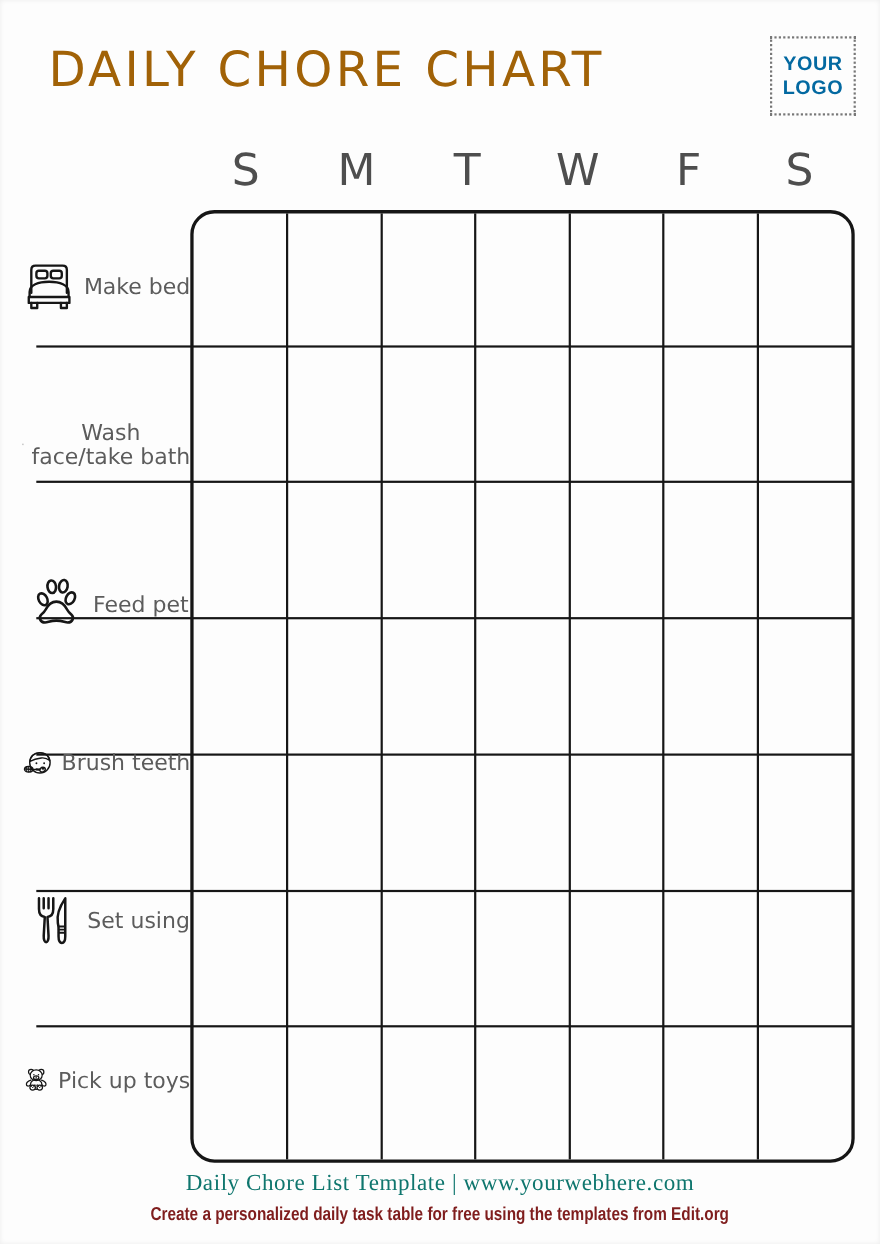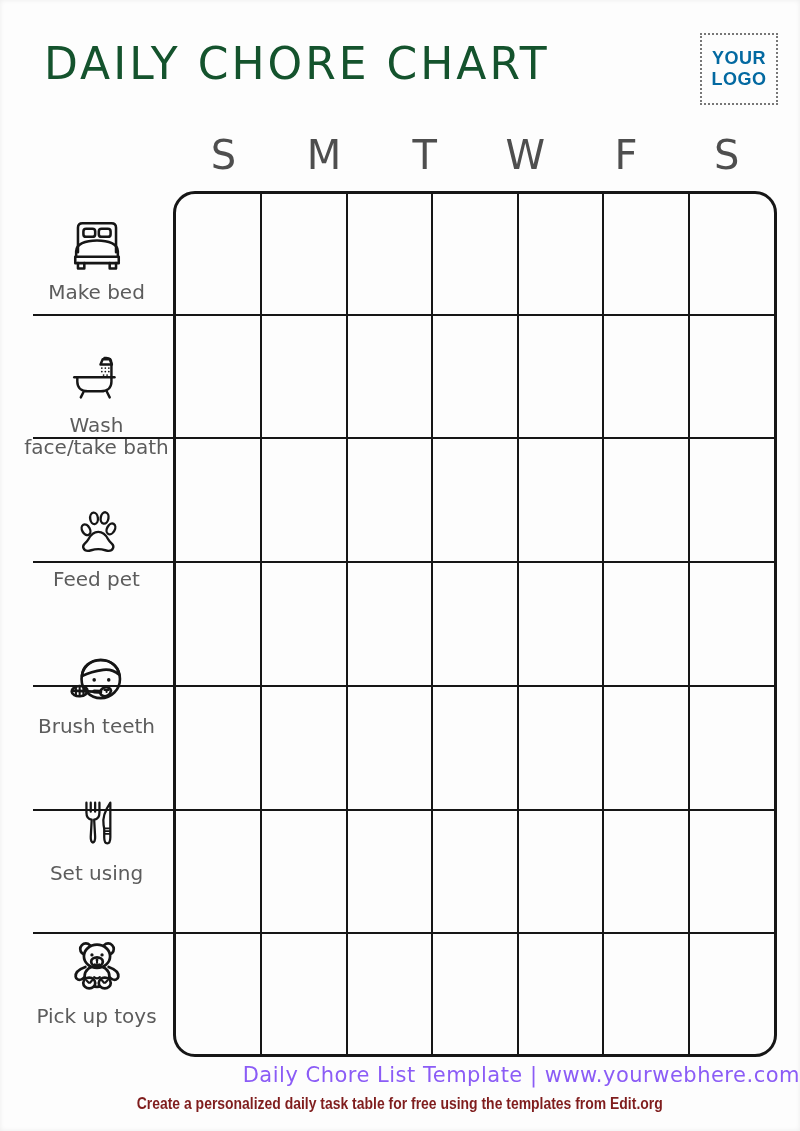--- a/index.html
+++ b/index.html
@@ -11,21 +11,21 @@
     width: 800px; height: 1131px;
     background: #fdfdfd;
     box-shadow: inset 0 0 5px rgba(0,0,0,0.07);
     overflow: hidden;
   }
 
   
   .title {
     position: absolute; left: 44px; top: 38px;
     font-size: 44px; letter-spacing: 3px;
-    color: #14532d; white-space: nowrap;
+    color: #a16207; white-space: nowrap;
   }
   .logo-box {
     position: absolute; left: 700px; top: 33px;
     width: 78px; height: 72px;
     border: 2px dotted #777;
     display: flex; align-items: center; justify-content: center;
     text-align: center;
   }
   .logo-text {
     font-weight: bold; font-size: 18px; line-height: 1.15;
@@ -70,21 +70,21 @@
   .day-cell { background: transparent; }
 
   
   .labels-col {
     position: absolute; left: 0; top: 0;
     width: 153px; height: 100%;
     display: flex; flex-direction: column;
   }
   .chore {
     flex: 1;
-    display: flex; flex-direction: column;
+    display: flex; flex-direction: row;
     align-items: center; justify-content: center;
     gap: 7px; padding-bottom: 6px;
   }
   .chore-label {
     font-size: 20px; line-height: 1.12; color: #5c5c5c;
     text-align: center; white-space: nowrap;
   }
 
   
   svg.icon {
@@ -93,22 +93,23 @@
     stroke-width: 2.8; stroke-linecap: round; stroke-linejoin: round;
   }
   svg.icon .f { fill: #161616; stroke: none; }
   svg.icon .w { fill: #fdfdfd; }
   svg.icon .thick { stroke-width: 4.4; }
   svg.icon .thin { stroke-width: 2.2; }
 
   
   .footer-line1 {
     position: absolute; left: 0; top: 1063px; width: 100%;
-    text-align: right; font-size: 21px; letter-spacing: 0.5px;
-    color: #8b5cf6;
+    text-align: center; font-size: 21px; letter-spacing: 0.5px;
+    color: #0f766e;
+    font-family: Liberation Serif, serif;
   }
   .footer-line2 {
     position: absolute; left: 0; top: 1094px; width: 100%;
     text-align: center;
     font-family: "Liberation Sans", sans-serif;
     font-size: 17px; font-weight: bold; color: #7f1d1d;
   }
   .footer-line2 span {
     display: inline-block;
     transform: scaleX(0.82); transform-origin: center;

